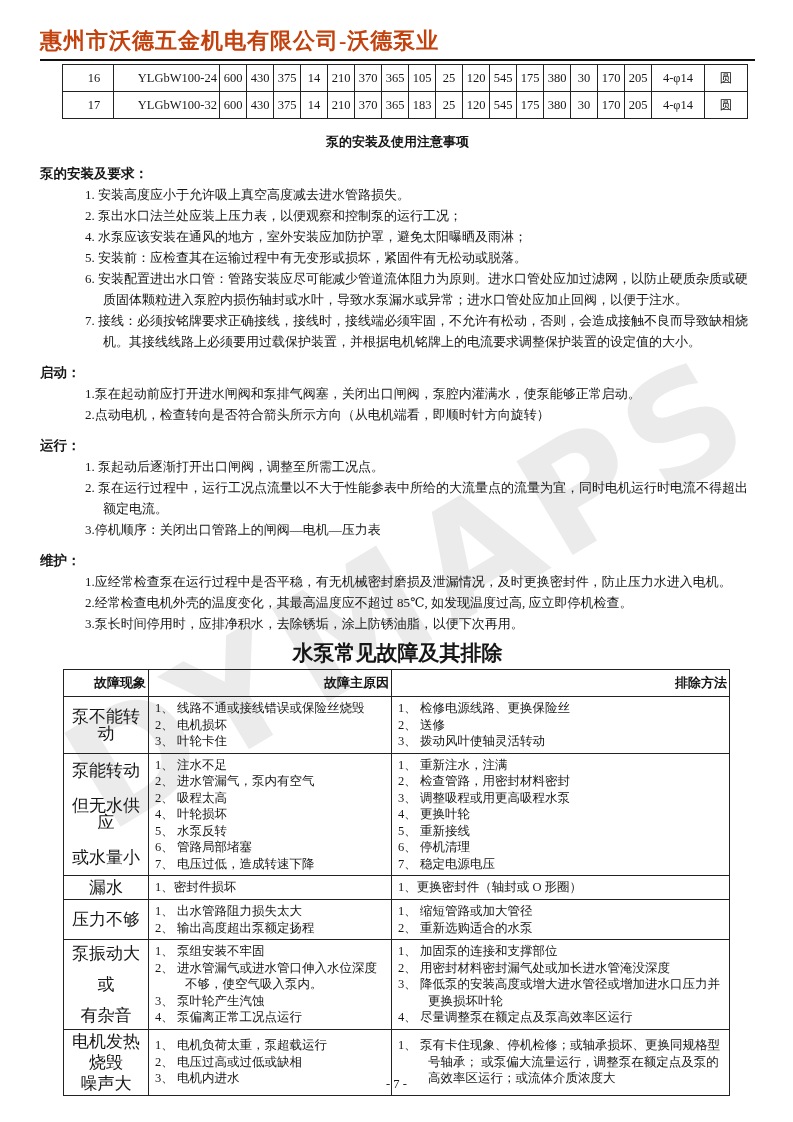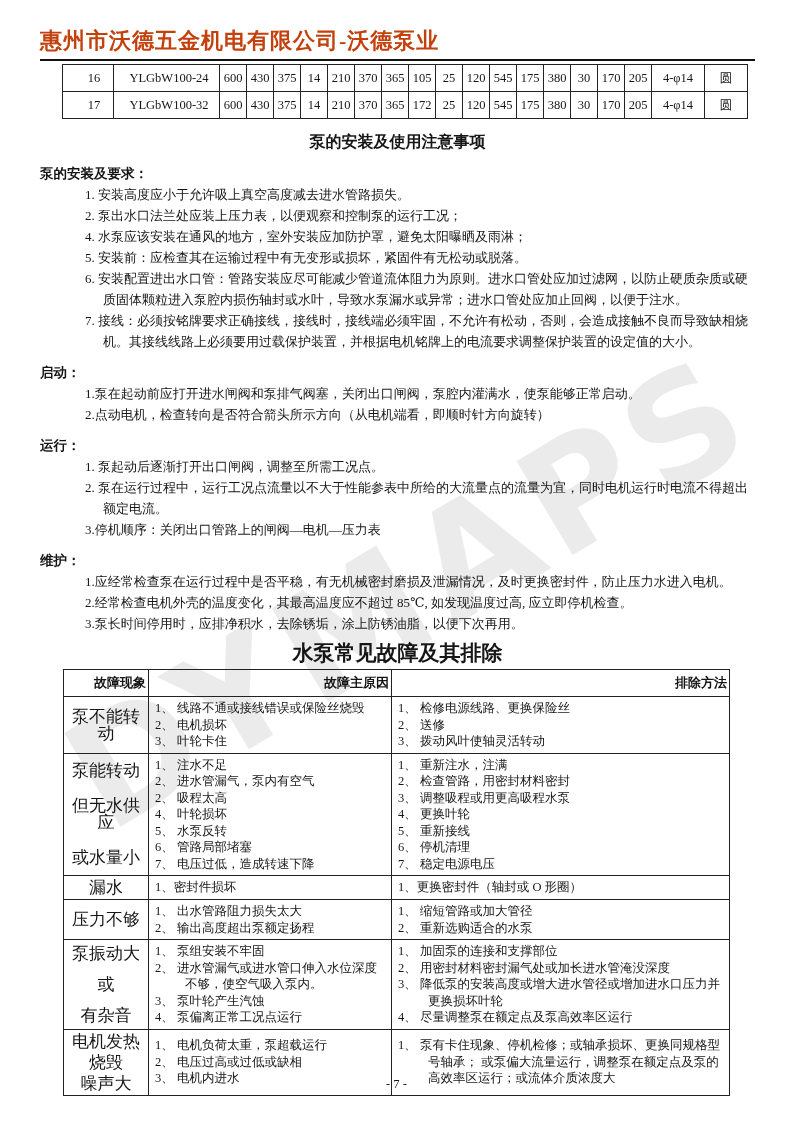--- a/index.html
+++ b/index.html
@@ -15,26 +15,26 @@
     text-align:center; font-size:150px; font-weight:bold; letter-spacing:10px;
     color:rgba(130,130,130,0.16); transform:rotate(-31deg);
     font-family:"DejaVu Sans",sans-serif; pointer-events:none; white-space:nowrap;
   }
   .company { font-size:22px; font-weight:bold; color:#c2410c; letter-spacing:1px; line-height:30px; }
   .head-rule { border:none; border-top:2px solid #111; margin:3px 0 0 0; }
 
   .spec-table { border-collapse:collapse; margin:3px 0 0 22px; font-size:12.5px; }
   .spec-table td { border:1px solid #222; text-align:center; padding:3px 2px; height:20px; white-space:nowrap; }
   .spec-table td.no    { width:34px;padding-left:14px; }
-  .spec-table td.model { width:96px; text-align:center; padding-left:7px; }
+  .spec-table td.model { width:96px; text-align:right; padding-left:7px; }
   .spec-table td.n     { min-width:22px; }
   .spec-table td.bolt  { width:48px; }
   .spec-table td.shape { width:38px; }
 
-  .main-title  { text-align:center; font-weight:bold; font-size:16px; margin-top:12px; line-height:22px; }
+  .main-title  { text-align:center; font-weight:bold; font-size:13px; margin-top:12px; line-height:22px; }
   .sec-heading { font-weight:bold; font-size:13.5px; margin-top:10px; line-height:21px; }
   .item { margin-left:45px; padding-left:18px; text-indent:-18px; line-height:21px; font-size:13px; }
 
   .fault-title { text-align:center; font-weight:bold; font-size:21px; margin-top:9px; line-height:21px; }
   .fault-table { border-collapse:collapse; margin:5px 0 0 23px; width:666px; font-size:12.5px; table-layout:fixed; }
   .fault-table th, .fault-table td { border:1px solid #222; vertical-align:middle; }
   .fault-table th { font-size:13px; font-weight:bold; text-align:right; padding:4px 2px; }
   .fault-table td { padding:3px 6px;font-family:Liberation Serif, serif; }
   .entry { padding-left:30px; text-indent:-30px; line-height:16.5px; }
   .ph { text-align:center; padding:2px; font-size:17px; }
@@ -83,21 +83,21 @@
         <tr>
           <td class="no">17</td>
           <td class="model">YLGbW100-32</td>
           <td class="n">600</td>
           <td class="n">430</td>
           <td class="n">375</td>
           <td class="n">14</td>
           <td class="n">210</td>
           <td class="n">370</td>
           <td class="n">365</td>
-          <td class="n">172</td>
+          <td class="n">183</td>
           <td class="n">25</td>
           <td class="n">120</td>
           <td class="n">545</td>
           <td class="n">175</td>
           <td class="n">380</td>
           <td class="n">30</td>
           <td class="n">170</td>
           <td class="n">205</td>
           <td class="bolt">4-φ14</td>
           <td class="shape">圆</td>

